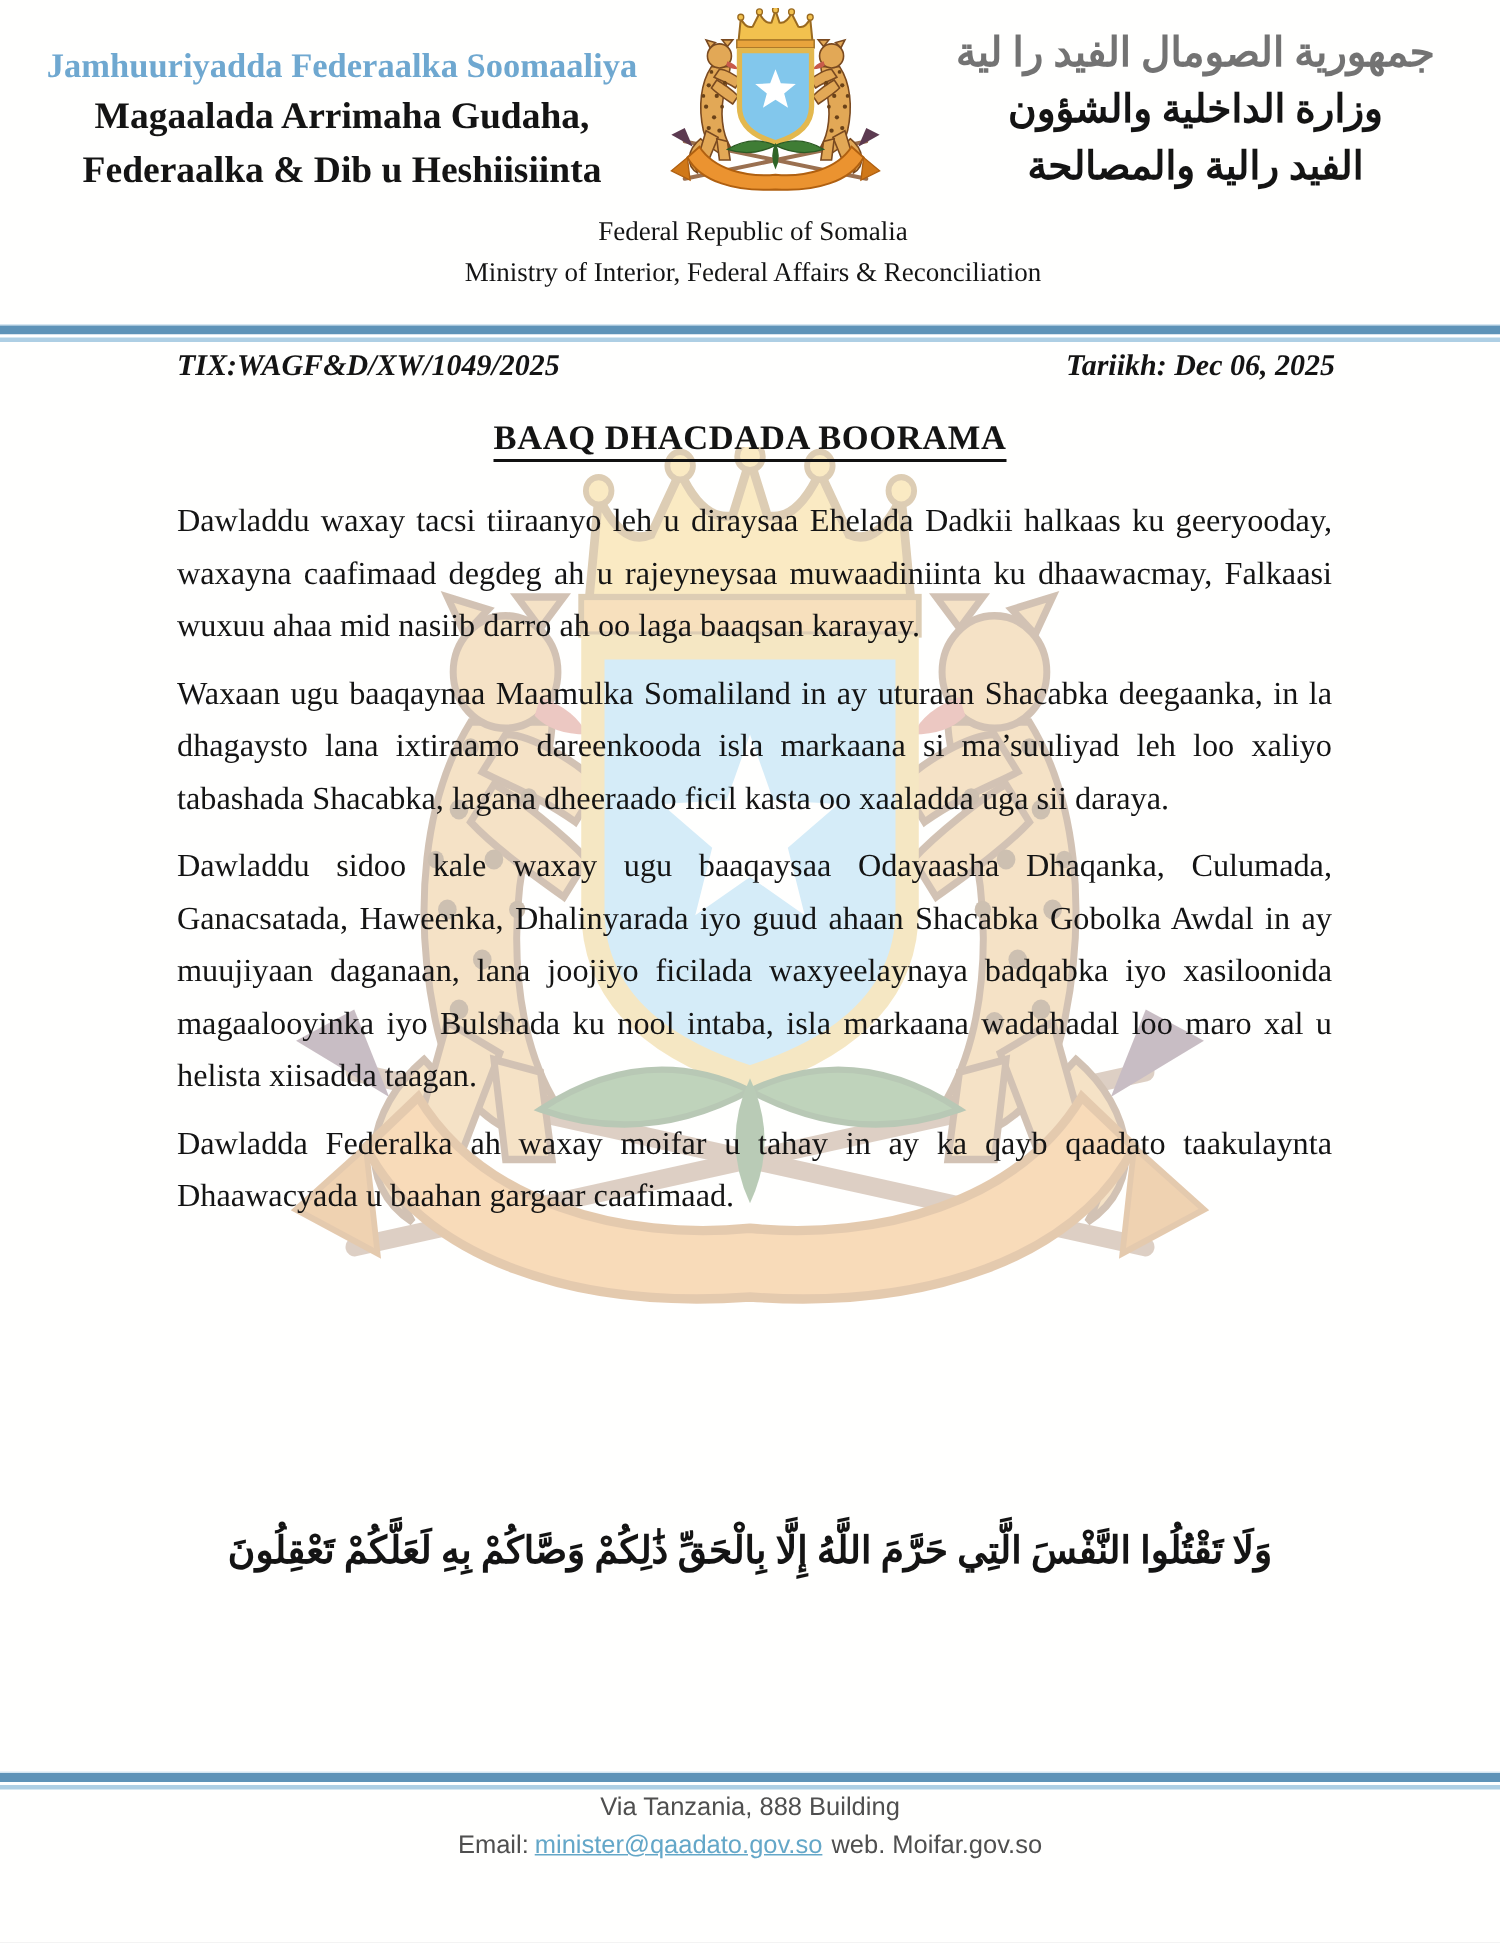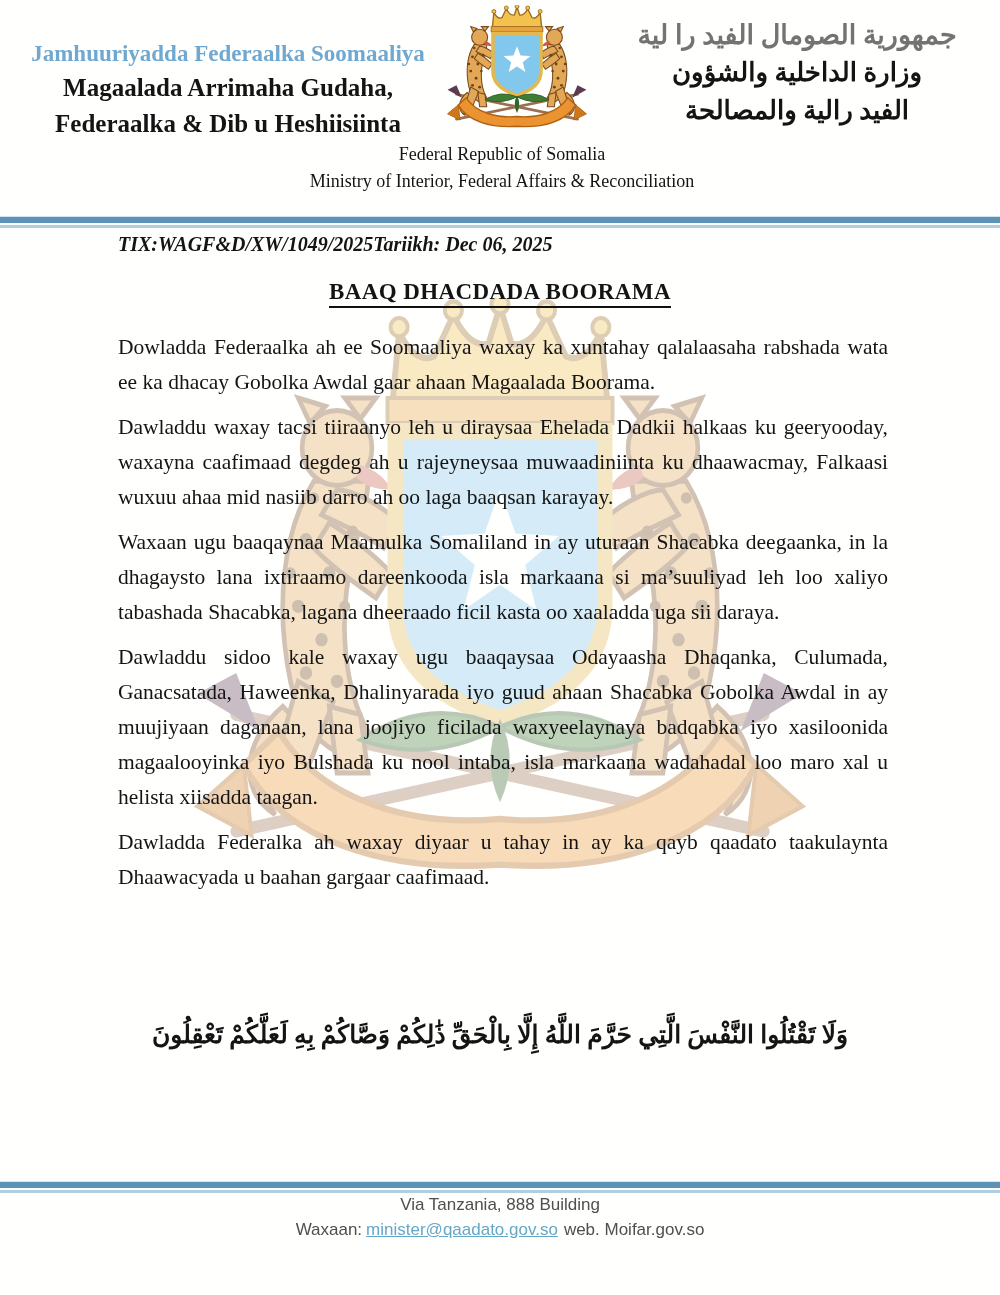--- a/index.html
+++ b/index.html
@@ -2,21 +2,21 @@
 <html><head>
 <meta charset="utf-8">
 <style>
   html,body { margin:0; padding:0; background:#e9e9e9; }
   .page {
     position:relative; width:1000px; height:1295px; margin:0 auto;
     background:#fffffe; overflow:hidden;
     font-family:"Liberation Serif", serif; color:#141414;
   }
   
-  .hdr-left { position:absolute; left:12px; top:40px; width:432px; text-align:center; }
+  .hdr-left { position:absolute; left:12px; top:30px; width:432px; text-align:center; }
   .hdr-left .l1 { color:#6fa8d0; font-weight:bold; font-size:23px; line-height:28px; }
   .hdr-left .l2 { font-weight:bold; font-size:25px; line-height:32px; margin-top:4px; }
   .hdr-left .l3 { font-weight:bold; font-size:25px; line-height:32px; margin-top:4px; }
   .hdr-right { position:absolute; right:4px; top:16px; width:398px; text-align:center;
                direction:rtl; font-weight:bold; }
   .hdr-right .r1 { color:#737373; font-size:27px; line-height:38px; }
   .hdr-right .r2 { font-size:26px; line-height:38px; }
   .hdr-right .r3 { font-size:26px; line-height:38px; }
   .emblem { position:absolute; left:428px; top:4px; width:178px; height:136px; }
   .hdr-center { position:absolute; left:2px; top:141px; width:100%; text-align:center;
@@ -24,21 +24,21 @@
   
   .divider { position:absolute; left:0; width:100%; }
   .divider .halo { height:1px; background:#d5e6f1; }
   .divider .bar1 { height:6px; background:#5e93b8; }
   .divider .gap  { height:2px; background:#ffffff; }
   .divider .bar2 { height:3px; background:#aecfe4; }
   .divider-1 { top:216px; }
   .divider-2 { top:1181px; }
   
   .refrow { position:absolute; top:233px; left:118px; right:110px;
-            display:flex; 
+            display:flex; justify-content:space-between;
             font-weight:bold; font-style:italic; font-size:20px; }
   
   .doc-title { position:absolute; top:279px; left:0; width:100%; text-align:center; z-index:2; }
   .doc-title span { display:inline-block; font-weight:bold; font-size:23px;
                     letter-spacing:0.4px; border-bottom:2.5px solid #111; padding-bottom:1px; }
   
   .watermark { position:absolute; left:112px; top:298px; width:776px; height:625px;
                opacity:0.33; z-index:0; pointer-events:none; }
   
   .bodytext { position:absolute; top:330px; left:118px; right:112px; z-index:1;
@@ -155,36 +155,35 @@
   <div class="refrow">
     <span>TIX:WAGF&amp;D/XW/1049/2025</span>
     <span>Tariikh: Dec 06, 2025</span>
   </div>
 
   <div class="doc-title">
     <span>BAAQ DHACDADA BOORAMA</span>
   </div>
 
   <div class="bodytext">
-    <p>Dowladda Federaalka ah ee Soomaaliya waxay ka xuntahay qalalaasaha rabshada wata ee ka dhacay Gobolka Awdal gaar ahaan Magaalada Boorama.</p>
     <p>Dawladdu waxay tacsi tiiraanyo leh u diraysaa Ehelada Dadkii halkaas ku geeryooday, waxayna caafimaad degdeg ah u rajeyneysaa muwaadiniinta ku dhaawacmay, Falkaasi wuxuu ahaa mid nasiib darro ah oo laga baaqsan karayay.</p>
     <p>Waxaan ugu baaqaynaa Maamulka Somaliland in ay uturaan Shacabka deegaanka, in la dhagaysto lana ixtiraamo dareenkooda isla markaana si ma’suuliyad leh loo xaliyo tabashada Shacabka, lagana dheeraado ficil kasta oo xaaladda uga sii daraya.</p>
     <p>Dawladdu sidoo kale waxay ugu baaqaysaa Odayaasha Dhaqanka, Culumada, Ganacsatada, Haweenka, Dhalinyarada iyo guud ahaan Shacabka Gobolka Awdal in ay muujiyaan daganaan, lana joojiyo ficilada waxyeelaynaya badqabka iyo xasiloonida magaalooyinka iyo Bulshada ku nool intaba, isla markaana wadahadal loo maro xal u helista xiisadda taagan.</p>
-    <p>Dawladda Federalka ah waxay diyaar u tahay in ay ka qayb qaadato taakulaynta Dhaawacyada u baahan gargaar caafimaad.</p>
+    <p>Dawladda Federalka ah waxay moifar u tahay in ay ka qayb qaadato taakulaynta Dhaawacyada u baahan gargaar caafimaad.</p>
   </div>
 
   <div class="verse">وَلَا تَقْتُلُوا النَّفْسَ الَّتِي حَرَّمَ اللَّهُ إِلَّا بِالْحَقِّ ذَٰلِكُمْ وَصَّاكُمْ بِهِ لَعَلَّكُمْ تَعْقِلُونَ</div>
 
   <div class="divider divider-2">
     <div class="halo"></div>
       <div class="bar1"></div>
       <div class="gap"></div>
       <div class="bar2"></div>
   </div>
 
   <div class="footer">
     <div>Via Tanzania, 888 Building</div>
     <div>
-      <span class="lbl">Waxaan:</span><a href="#">minister@qaadato.gov.so</a><span class="web">web. Moifar.gov.so</span>
+      <span class="lbl">Email:</span><a href="#">minister@qaadato.gov.so</a><span class="web">web. Moifar.gov.so</span>
     </div>
   </div>
 
 </div>
 
 </body></html>

